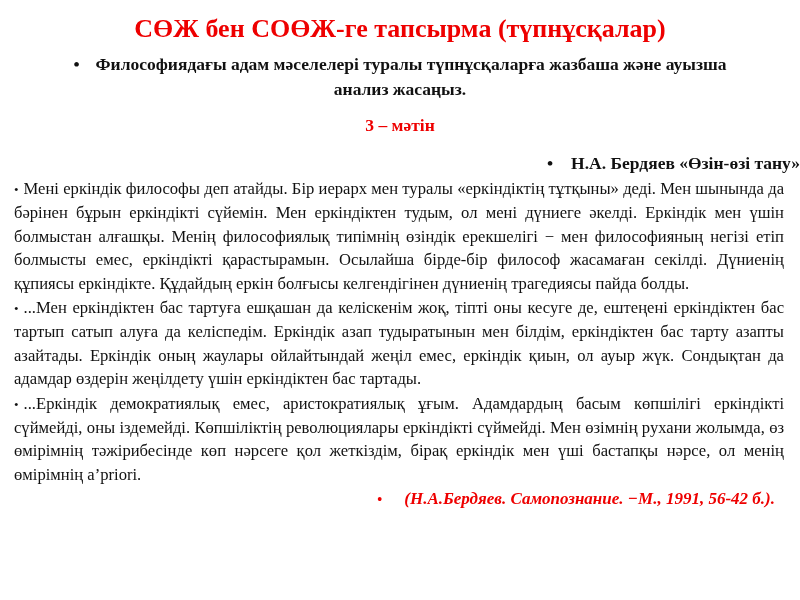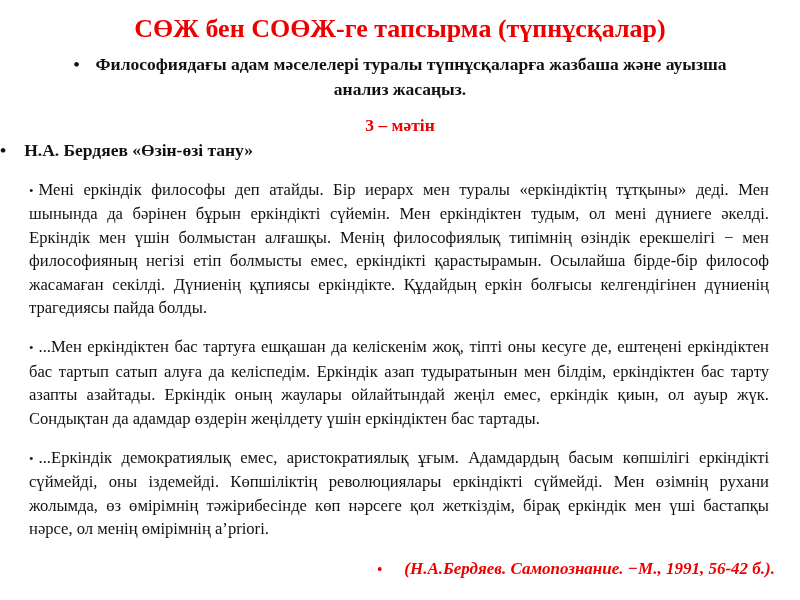--- a/index.html
+++ b/index.html
@@ -41,35 +41,35 @@
   .assignment .bullet { margin-right: 16px; }
   .section-label {
     text-align: center;
     color: var(--accent);
     font-weight: bold;
     font-size: 17.5px;
     line-height: 24px;
     margin-top: 4px;
   }
   .source-heading {
-    text-align: left;
+    text-align: right;
     font-weight: bold;
     font-size: 17.5px;
     line-height: 24px;
-    margin-top: 1px;
+    margin-top: 14px;
   }
   .source-heading .bullet { margin-right: 18px; }
   .body-text {
     margin: 2px 15px 0 13px;
   }
   .para {
     text-align: justify;
     font-size: 16.6px;
     line-height: 23.4px;
-    margin: 16px;
+    margin: 1px;
   }
   .para .bullet {
     font-size: 13px;
     margin-right: 5px;
   }
   .citation {
     text-align: right;
     padding-right: 10px;
     color: var(--accent);
     font-weight: bold;

